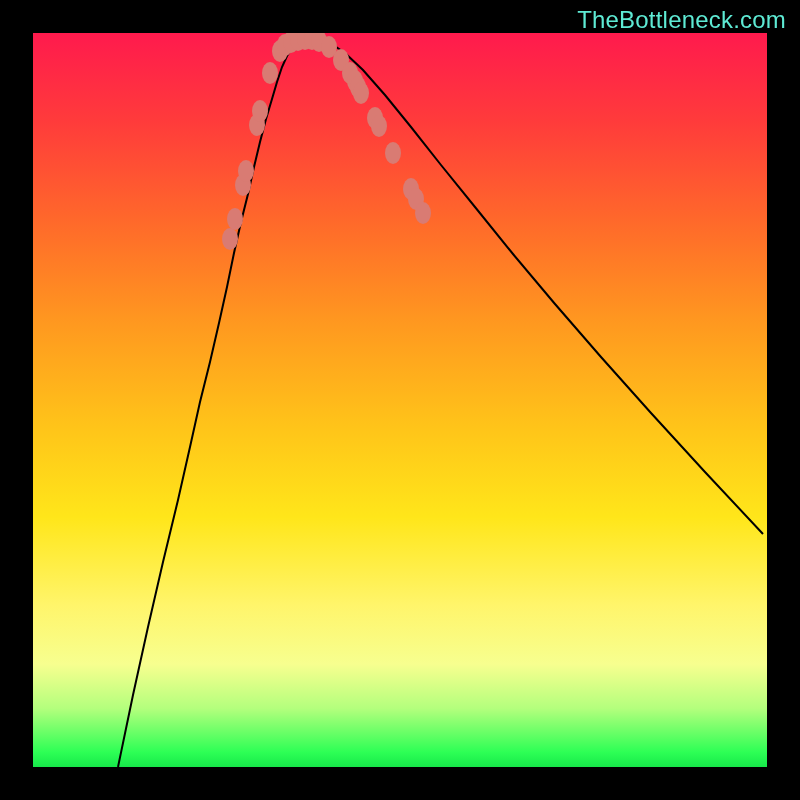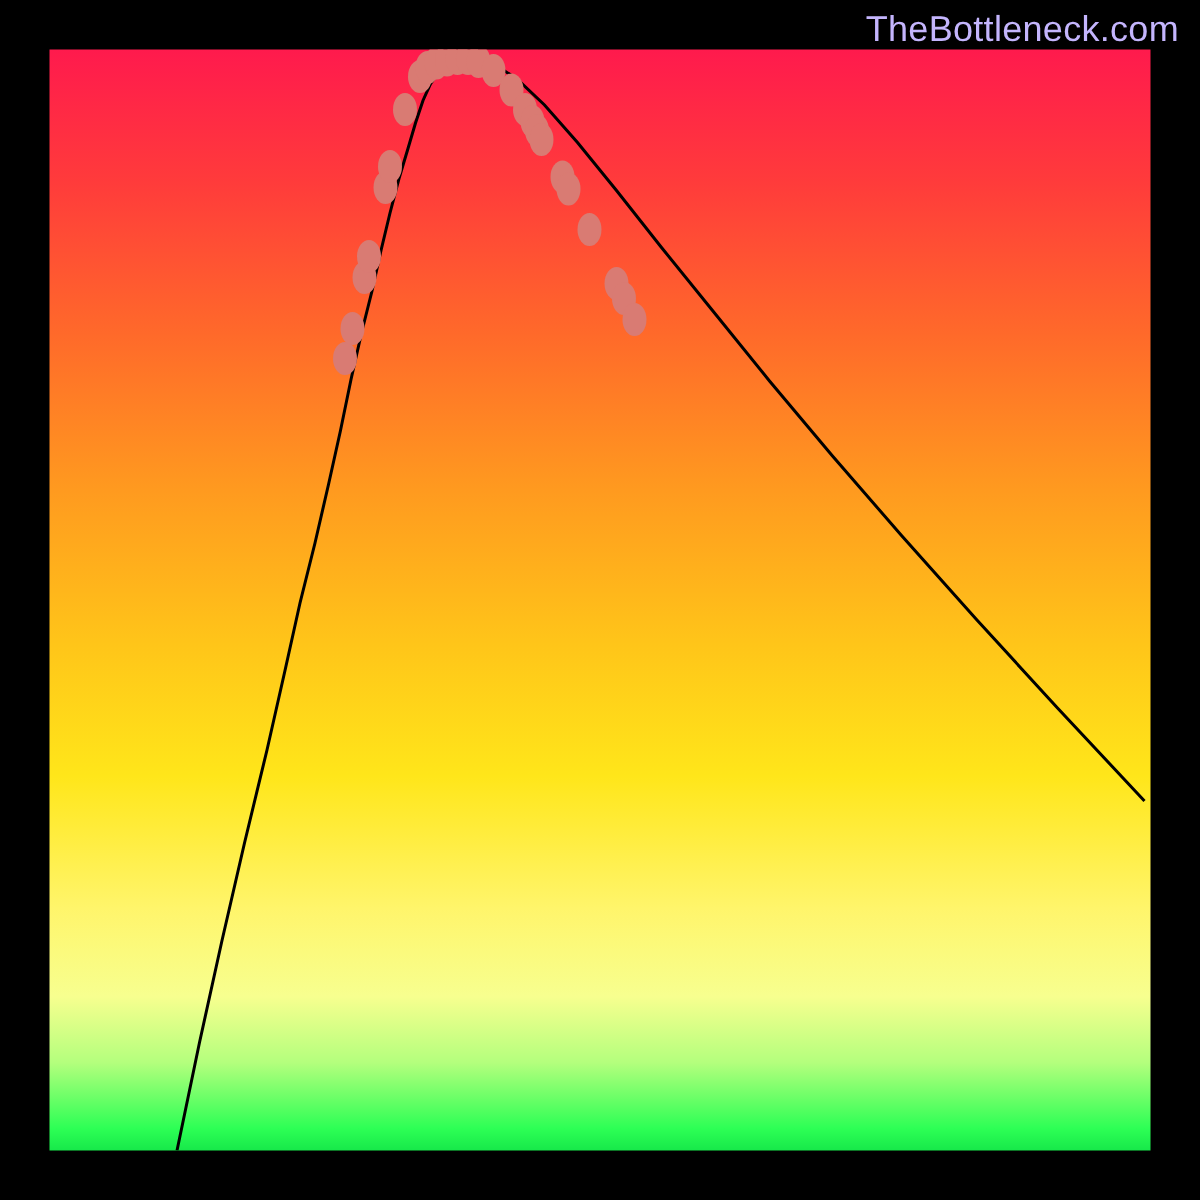--- a/index.html
+++ b/index.html
@@ -36,21 +36,21 @@
       #f7ff8f 86%,
       #b4ff7d 92%,
       #2dff55 98%,
       #17e84a 100%
     );
   }
   .watermark {
     position: absolute;
     top: 6px;
     right: 14px;
-    color: #c4b5fd;
+    color: #5eead4;
     font-size: 24px;
     letter-spacing: 0.2px;
     font-weight: 400;
     user-select: none;
   }
   svg.overlay {
     position: absolute;
     left: 0;
     top: 0;
     width: 734px;

